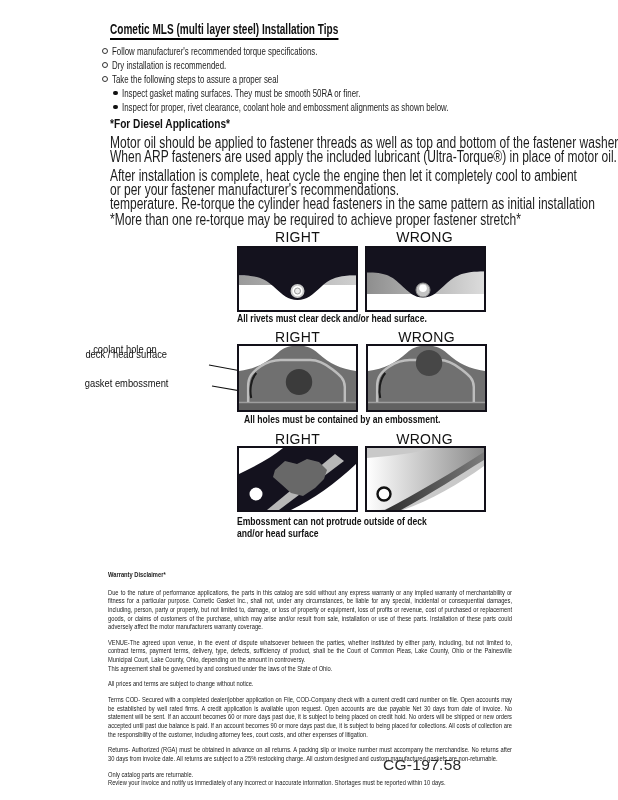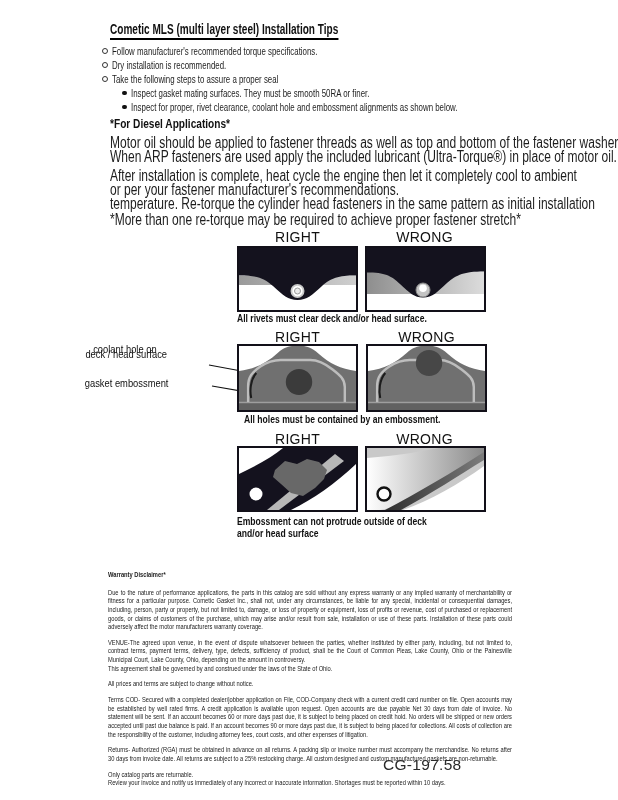--- a/index.html
+++ b/index.html
@@ -12,21 +12,21 @@
   .cx67{display:inline-block;transform:scaleX(.67);transform-origin:0 0;white-space:nowrap;}
   .cx75{display:inline-block;transform:scaleX(.75);transform-origin:0 0;white-space:nowrap;}
   .cx78{display:inline-block;transform:scaleX(.78);transform-origin:0 0;white-space:nowrap;}
   .cx85r{display:inline-block;transform:scaleX(.85);transform-origin:100% 0;white-space:nowrap;}
 
   .title{left:110px;top:20px;font-size:15px;font-weight:bold;color:#111;}
   .title .cx67{border-bottom:2px solid #000;padding-bottom:1px;}
 
   .intro{left:112px;top:44px;font-size:10.5px;line-height:14px;}
   .intro .line{position:relative;height:14px;}
-  .intro .sub{margin-left:19px;}
+  .intro .sub{margin-left:10px;}
   .b-open{position:absolute;left:-10px;top:4px;width:4px;height:4px;border:1.2px solid #333;border-radius:50%;}
   .b-fill{position:absolute;left:-9px;top:4.5px;width:4.5px;height:4.5px;background:#111;border-radius:50%;}
 
   .diesel-h{left:110px;top:116px;font-size:13.5px;font-weight:bold;color:#111;}
   .bodypara{font-size:16px;line-height:14px;}
   .bodypara .line{height:14px;}
 
   .figlabel{font-size:14px;font-weight:500;letter-spacing:.3px;color:#111;width:121px;text-align:center;}
   .panel{position:absolute;width:121px;height:66px;border:2px solid #121019;background:#fff;box-sizing:border-box;}
   .panel svg{display:block;width:100%;height:100%;}

